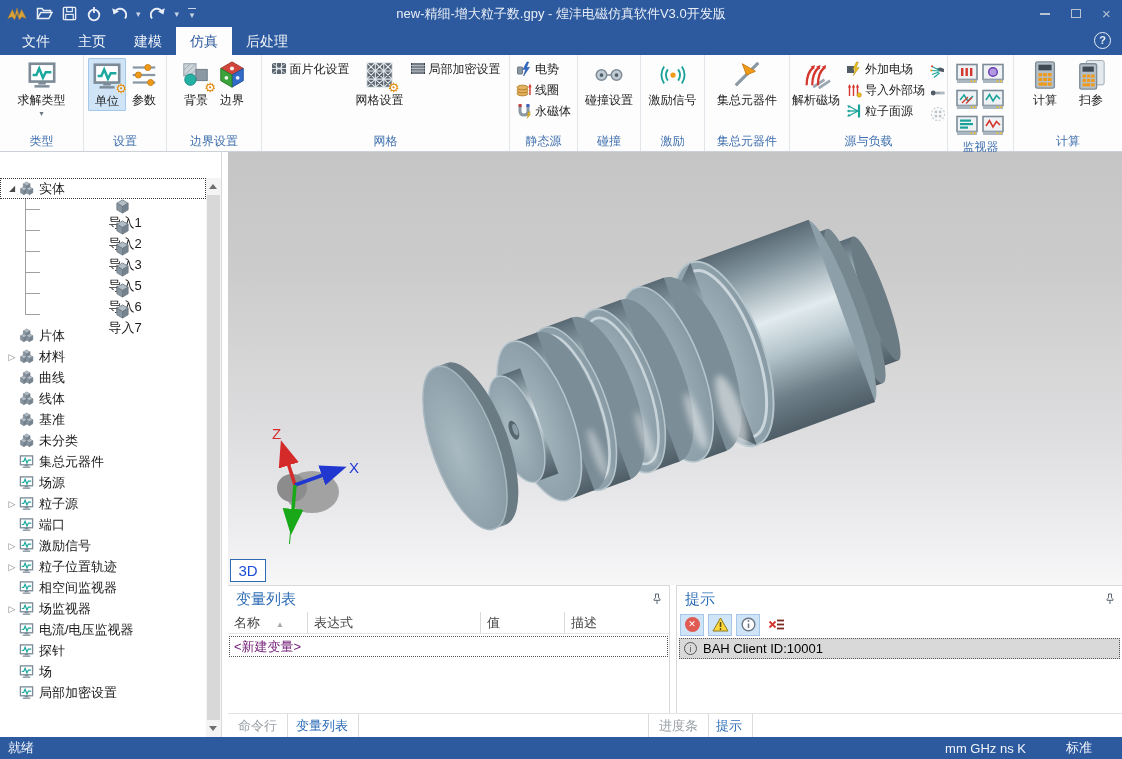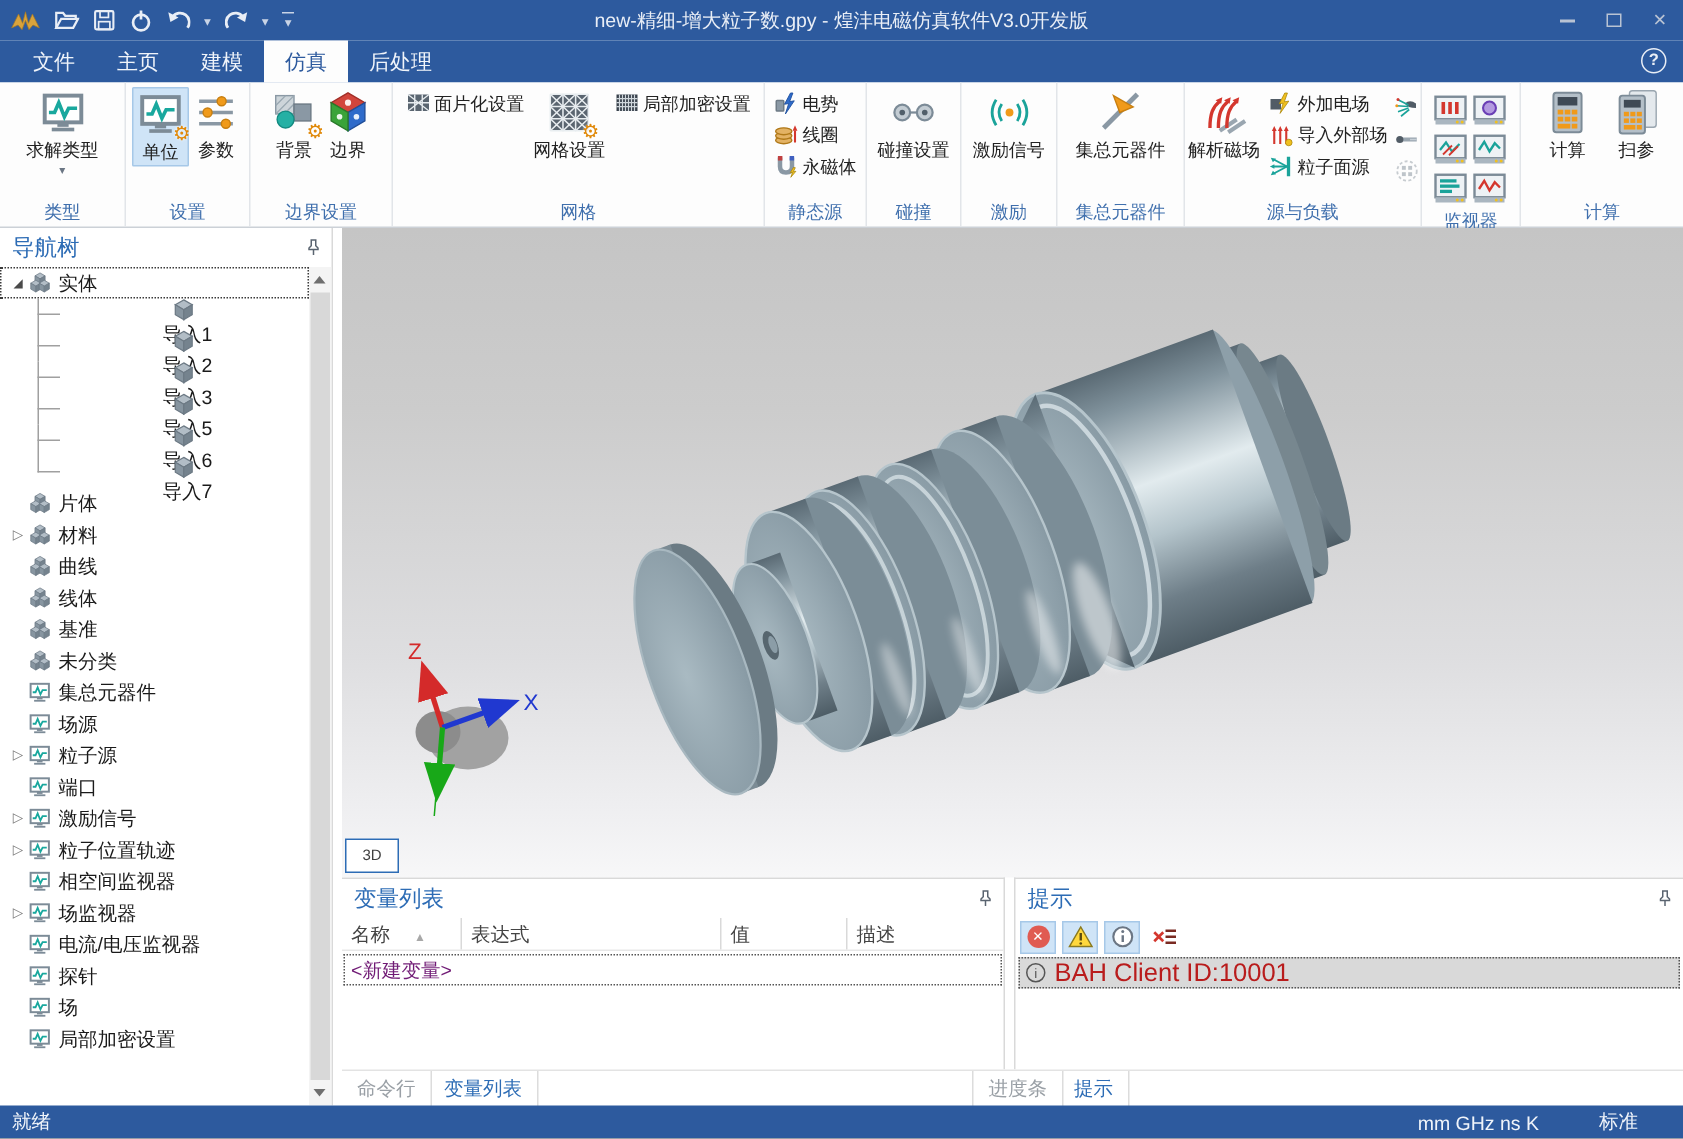--- a/index.html
+++ b/index.html
@@ -63,36 +63,36 @@
   .trow.child.lastchild::before{bottom:10px;}
   .vscroll{position:absolute;right:0;top:26px;bottom:0;width:15px;background:#f4f4f4;}
   .sarr{position:absolute;left:3px;width:0;height:0;border-left:4.5px solid transparent;border-right:4.5px solid transparent;}
   .sarr.up{top:6px;border-bottom:5px solid #6f6f6f;}
   .sarr.down{bottom:6px;border-top:5px solid #6f6f6f;}
   .sthumb{position:absolute;left:1px;right:1px;top:17px;bottom:17px;background:#d8d8d8;}
 
   .viewport{position:absolute;left:228px;top:152px;width:894px;height:433px;background:linear-gradient(180deg,#c5c5c5 0%,#cccccc 28%,#dedee0 66%,#efeff1 90%,#f7f7f8 100%);overflow:hidden;}
   .scene{position:absolute;left:0;top:0;}
   .scene text{font-family:"Liberation Sans","DejaVu Sans",sans-serif;}
-  .viewtab{position:absolute;left:2px;top:407px;width:36px;height:23px;background:#fff;border:1px solid #2d6cb5;color:#404040;font-size:10px;text-align:center;line-height:21px;}
+  .viewtab{position:absolute;left:2px;top:407px;width:36px;height:23px;background:#fff;border:1px solid #2d6cb5;color:#1d4ed8;font-size:15px;text-align:center;line-height:21px;}
 
   .varpanel{position:absolute;left:228px;top:585px;width:442px;height:128px;background:#fff;border-top:1px solid #d9d9d9;border-right:1px solid #d9d9d9;}
   .vcols{display:flex;height:22px;border-bottom:1px solid #e7e7e7;}
   .vcol{border-right:1px solid #d9d9d9;font-size:13px;color:#444;padding:2px 0 0 6px;white-space:nowrap;}
   .sortasc{font-size:8px;color:#a8a8a8;margin-left:16px;}
   .newrow{margin:2px 1px 0 1px;height:21px;border:1px dotted #555;color:#701a75;font-size:13px;line-height:19px;padding-left:4px;}
 
   .tippanel{position:absolute;left:676px;top:585px;right:0;height:128px;background:#fff;border-top:1px solid #d9d9d9;border-left:1px solid #d9d9d9;}
   .tiptools{display:flex;align-items:center;gap:4px;height:25px;padding-left:3px;}
   .tbtn{width:24px;height:22px;display:flex;align-items:center;justify-content:center;}
   .tbtn.on{background:#cfe4f7;border:1px solid #a6c8e8;}
   .errglyph{width:15px;height:15px;border-radius:50%;background:#e05b52;color:#fff;font-size:9px;font-weight:bold;text-align:center;line-height:15px;}
   .msgrow{margin:1px 2px 0 2px;height:21px;background:#d9d9d9;border:1px dotted #555;display:flex;align-items:center;gap:6px;padding-left:4px;}
   .infoglyph{width:13px;height:13px;border-radius:50%;border:1px solid #555;color:#555;font-size:9px;text-align:center;line-height:12px;flex:none;}
-  .msgtext{font-size:17px;color:#b91c1c;white-space:nowrap;}
+  .msgtext{font-size:13px;color:#000000;white-space:nowrap;}
 
   .bottomtabs{position:absolute;left:228px;top:713px;right:0;height:24px;background:#fff;border-top:1px solid #e3e3e3;}
   .btab{position:absolute;top:0;height:24px;line-height:23px;font-size:13px;padding:0 10px;border-right:1px solid #dcdcdc;}
   .btab.inactive{color:#9aa0a6;}
   .btab.active{color:#2d6cb5;}
 
   .statusbar{position:absolute;left:0;right:0;bottom:0;height:22px;background:#2d5a9e;color:#f0f4fa;font-size:13px;display:flex;align-items:center;padding:0 8px;}
   .st-right{margin-left:auto;display:flex;align-items:center;}
   .st-units{margin-right:40px;}
   .st-standard{margin-right:22px;}
@@ -594,28 +594,20 @@
               </svg>
             </span>
           <span class="blabel">扫参</span>
         </div>
       </div>
       <div class="rlabel">计算</div>
     </div>
   </div>
 
   <div class="nav">
-    <div class="panelhdr">
-      <span class="ptitle">导航树</span>
-      <span class="pin">
-          <svg viewBox="0 0 12 12">
-            <use href="#i-pin"></use>
-          </svg>
-        </span>
-    </div>
     <div class="treebody">
       <div class="trow sel2">
           <span class="texp exp">◢</span>
           <svg class="tico">
             <use href="#i-cubes"></use>
           </svg>
           <span class="tlabel">实体</span>
         </div>
       <div class="trow child">
           <svg class="tico">

